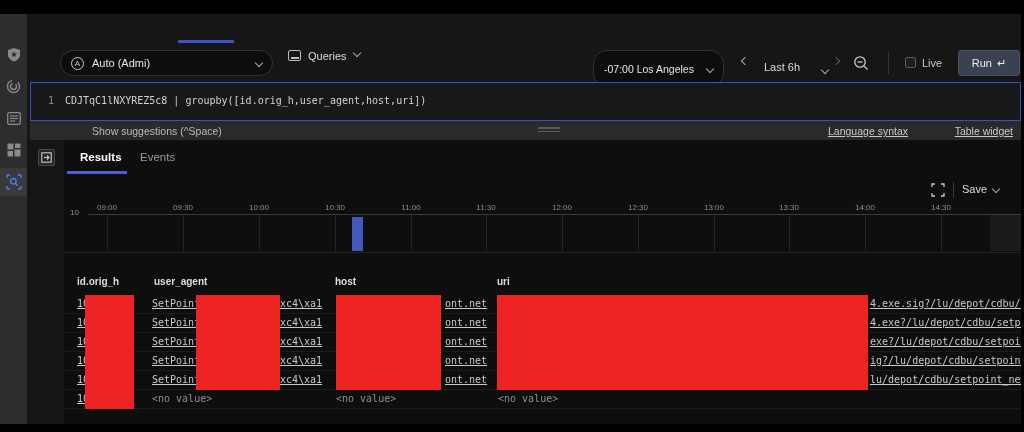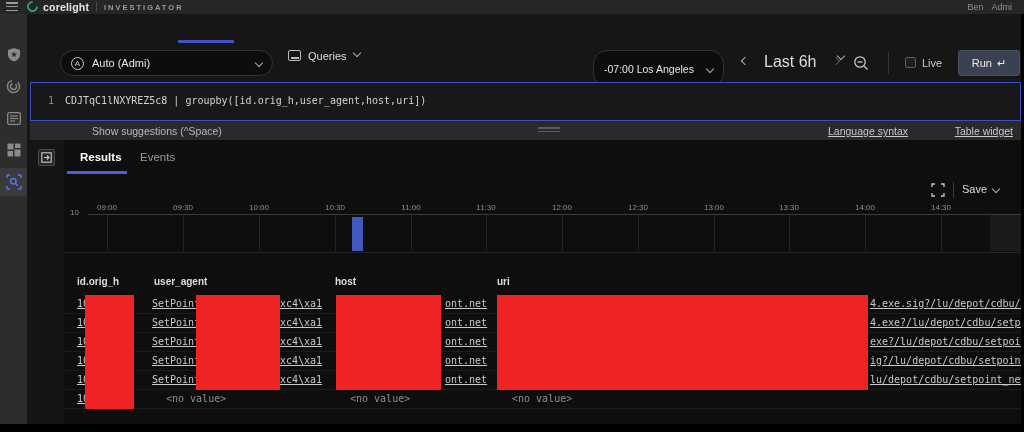--- a/index.html
+++ b/index.html
@@ -34,21 +34,21 @@
   #view-select .a-icon { width:13px; height:13px; border:1px solid #c9c9c9; border-radius:50%; color:#c9c9c9; font-size:8px; display:flex; align-items:center; justify-content:center; margin-right:8px; }
   .chev { width:6px; height:6px; border-right:1.5px solid #aaa; border-bottom:1.5px solid #aaa; transform:rotate(45deg); display:inline-block; }
   .chev.up-left { transform:rotate(135deg); }
   .chev.right { transform:rotate(-45deg); }
   .grow { flex:1; }
   #queries-btn { left:288px; top:50px; height:26px; display:flex; gap:7px; color:#dcdcdc; font-size:11px; cursor:pointer; }
   #queries-icon { width:13px; height:11px; border:1px solid #bbb; border-radius:2px; position:relative; }
   #queries-icon::after { content:""; position:absolute; left:2px; top:6px; width:8px; height:2px; background:#bbb; }
   #tz-select { left:593px; top:50px; width:131px; height:37px; padding:0 10px; font-size:10.5px; }
   #chev-left { left:742px; top:58px; }
-  #range-btn { left:764px; top:53px; height:20px; display:flex; align-items:flex-start; gap:22px; color:#dcdcdc; font-size:16px; cursor:pointer; }
+  #range-btn { left:764px; top:53px; height:20px; display:flex; align-items:flex-end; gap:22px; color:#dcdcdc; font-size:11px; cursor:pointer; }
   #chev-right { left:833px; top:58px; border-color:#5a5a5a; }
   #zoomout-btn { left:852px; top:54px; width:18px; height:18px; cursor:pointer; }
   #toolbar-divider { left:888px; top:52px; width:1px; height:22px; background:#333; }
   #live-box { left:905px; top:57px; width:11px; height:11px; border:1px solid #5d5d5d; border-radius:2px; background:#1d1d1d; cursor:pointer; }
   #live-label { left:922px; top:57px; color:#c9c9c9; font-size:11px; }
   #run-btn { left:958px; top:50px; width:62px; height:26px; background:#3a4150; border:1px solid #4a5162; border-radius:3px; color:#ececec; font-size:11px; display:flex; align-items:center; justify-content:center; gap:5px; cursor:pointer; }
 
   
   #query-editor { left:30px; top:82px; width:991px; height:39px; background:#18181a; border:1px solid #3e4fc5; cursor:text; }
   #query-editor .gutter { position:absolute; left:17px; top:12px; color:#8b8b8b; font-family:"DejaVu Sans Mono", monospace; font-size:10px; }
@@ -97,51 +97,36 @@
   #h-ip { left:13px; } #h-ua { left:90px; } #h-host { left:271px; } #h-uri { left:433px;text-align:center; }
   #gbody { position:relative; }
   .row { position:relative; height:19px; border-bottom:1px solid #1c1c1c; font-family:"DejaVu Sans Mono", monospace; font-size:10px; line-height:18px; color:#c9c9c9; }
   .cell { position:absolute; top:0; height:19px; white-space:nowrap; overflow:hidden; }
   .c1 { left:0; width:86px; } .c2 { left:86px; width:184px; }
   .c3 { left:270px; width:162px; } .c4 { left:432px; width:525px; }
   .lnk { text-decoration:underline; cursor:pointer; }
   .c1 .lnk { margin-left:13px; } .c2 > .lnk { margin-left:2px; }
   .sfx { position:absolute; top:0; text-decoration:underline; cursor:pointer; white-space:nowrap; }
   .c2 .sfx { left:130px; } .c3 .sfx { left:111px; } .c4 .sfx { left:374px; }
-  .novalue { color:#8f8f8f; margin-left:16px; }
+  .novalue { color:#8f8f8f; margin-left:2px; }
   .redact { position:absolute; background:#ee2424; z-index:3; }
   #red-ip   { left:21px;  top:0; width:49px;  height:114px; }
   #red-ua   { left:132px; top:0; width:84px;  height:95px; }
   #red-host { left:272px; top:0; width:105px; height:95px; }
   #red-uri  { left:433px; top:0; width:371px; height:95px; }
 
   
   #right-edge { left:1021px; top:14px; width:3px; height:418px; background:#000; }
   #bottom-edge { left:0; top:424px; width:1024px; height:8px; background:#000; }
 </style>
 </head>
 <body>
 
 <div id="stage">
 
-  <div id="topbar" class="abs">
-    <div id="hamburger" class="abs">
-        <i></i>
-        <i></i>
-        <i></i>
-      </div>
-    <div id="logo-mark" class="abs"></div>
-    <div id="brand" class="abs">corelight</div>
-    <div id="brand-divider" class="abs"></div>
-    <div id="product" class="abs">INVESTIGATOR</div>
-    <div id="user-label" class="abs">
-      <span>Ben</span>
-      <span>Admi</span>
-    </div>
-  </div>
 
   <div id="sidebar" class="abs">
     <div class="side-item" style="top:26px">
       <svg width="14" height="15" viewBox="0 0 14 15">
         <path d="M7 1 L13 3 V8 C13 11 10 13.5 7 14.5 C4 13.5 1 11 1 8 V3 Z" fill="#8a8a8a"></path>
         <path d="M7 4.5 L7.9 6.4 L10 6.6 L8.4 8 L8.9 10 L7 8.9 L5.1 10 L5.6 8 L4 6.6 L6.1 6.4 Z" fill="#2d2d2d"></path>
       </svg>
     </div>
     <div class="side-item" style="top:58px">
       <svg width="15" height="15" viewBox="0 0 15 15">

